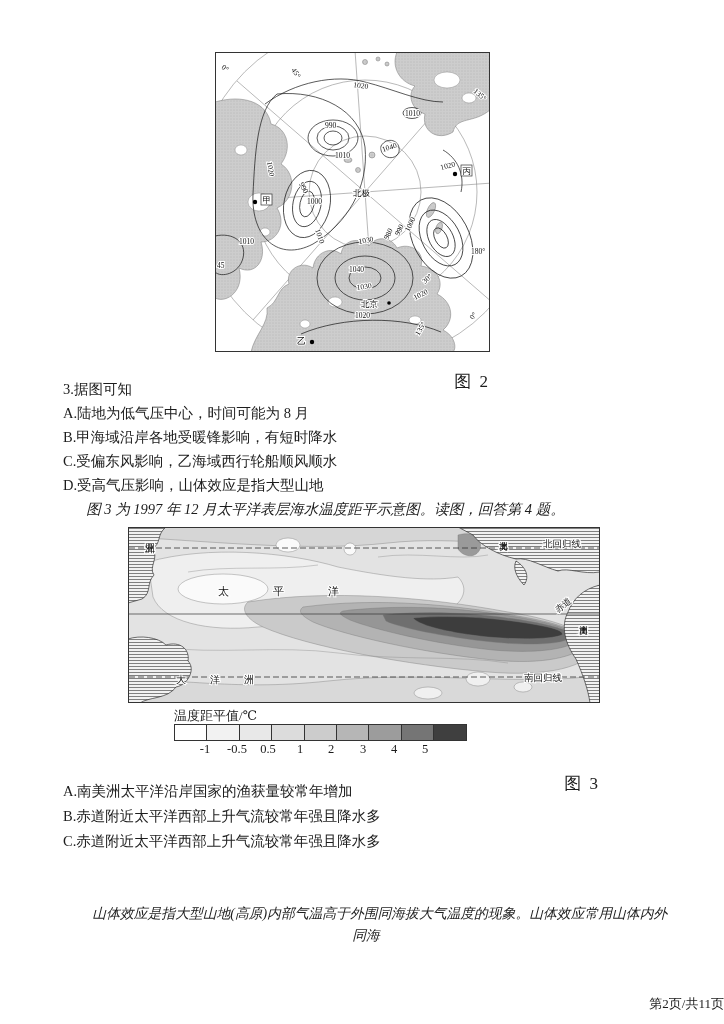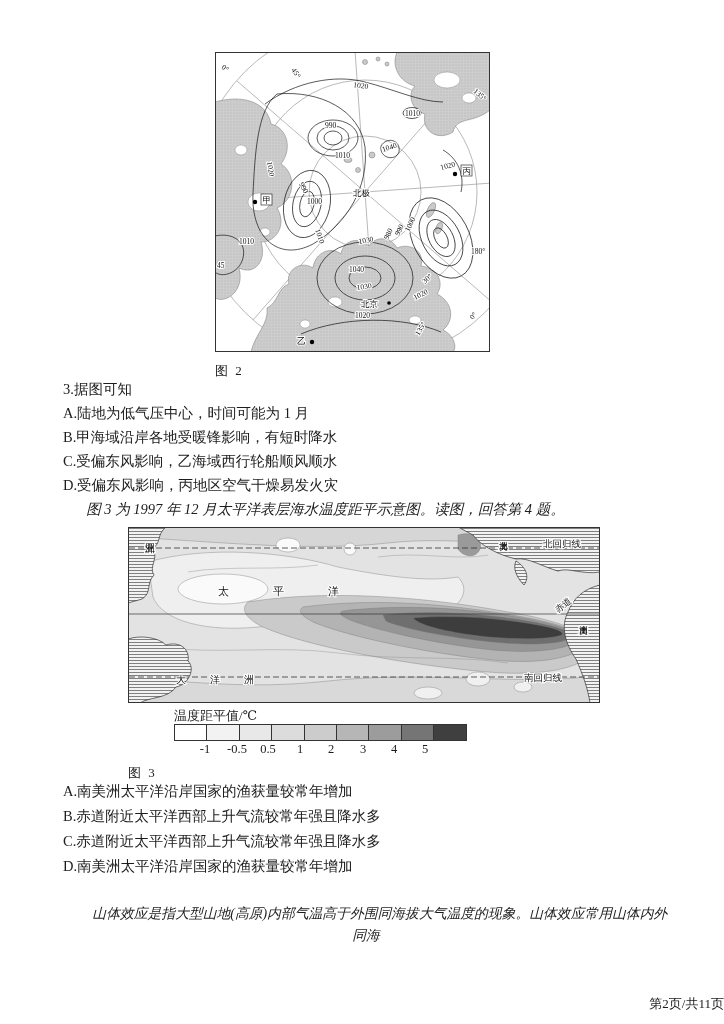--- a/index.html
+++ b/index.html
@@ -2,21 +2,21 @@
 <html><head>
 <meta charset="utf-8">
 <style>
   html,body{margin:0;padding:0;background:#888;}
   .page{position:relative;width:724px;height:1024px;background:#ffffff;margin:0 auto;
         font-family:"Liberation Serif","DejaVu Serif",serif;color:#1c1c1c;overflow:hidden;}
   
   .fig{position:absolute;}
   #fig2{left:215px;top:52px;width:275px;}
   #fig3{left:128px;top:527px;width:472px;}
-  .fig-caption{text-align:left;font-size:13px;margin-top:6px;letter-spacing:2px;}
+  .fig-caption{text-align:right;font-size:17px;margin-top:14px;letter-spacing:2px;}
   
   .q-block{position:absolute;left:63px;width:606px;font-size:14.5px;}
   #q3{top:377px;}
   #q3 p{margin:0;line-height:24px;}
   #q4{top:779px;}
   #q4 p{margin:0;line-height:25px;}
   .kai{font-style:italic;}
   .lead{text-indent:1.6em;}
   .passage{position:absolute;left:63px;top:903px;width:606px;font-size:13.8px;
            line-height:22px;text-indent:2em;font-style:italic;margin:0;text-align:center;}
@@ -160,24 +160,24 @@
           <circle cx="174" cy="251" r="1.8" fill="#000"></circle>
           <text x="138" y="144" font-size="8.5" class="halo">北极</text>
         </g>
       </g>
     </svg>
     <figcaption class="fig-caption">图 2</figcaption>
   </figure>
 
   <section class="q-block" id="q3">
     <p>3.据图可知</p>
-    <p>A.陆地为低气压中心，时间可能为 1 月</p>
+    <p>A.陆地为低气压中心，时间可能为 8 月</p>
     <p>B.甲海域沿岸各地受暖锋影响，有短时降水</p>
     <p>C.受偏东风影响，乙海域西行轮船顺风顺水</p>
-    <p>D.受偏东风影响，丙地区空气干燥易发火灾</p>
+    <p>D.受高气压影响，山体效应是指大型山地</p>
     <p class="kai lead">图 3 为 1997 年 12 月太平洋表层海水温度距平示意图。读图，回答第 4 题。</p>
   </section>
 
   <figure class="fig" id="fig3" style="margin:0;">
     <svg width="472" height="176" viewBox="0 0 472 176">
       <defs>
         <pattern id="hat" width="5" height="3" patternUnits="userSpaceOnUse">
           <rect width="5" height="3" fill="#f2f2f2"></rect>
             <path d="M0 1.5 H5" stroke="#333" stroke-width="0.6"></path>
         </pattern>
@@ -265,20 +265,19 @@
         </div>
       </div>
     </div>
     <figcaption class="fig-caption">图 3</figcaption>
   </figure>
 
   <section class="q-block" id="q4">
     <p>A.南美洲太平洋沿岸国家的渔获量较常年增加</p>
     <p>B.赤道附近太平洋西部上升气流较常年强且降水多</p>
     <p>C.赤道附近太平洋西部上升气流较常年强且降水多</p>
-    <p>D.南美洲太平洋沿岸国家的渔获量较常年增加</p>
   </section>
 
   <p class="passage">山体效应是指大型山地(高原)内部气温高于外围同海拔大气温度的现象。山体效应常用山体内外同海</p>
 
   <div class="footer">第2页/共11页</div>
 
 </div>
 
 </body></html>

